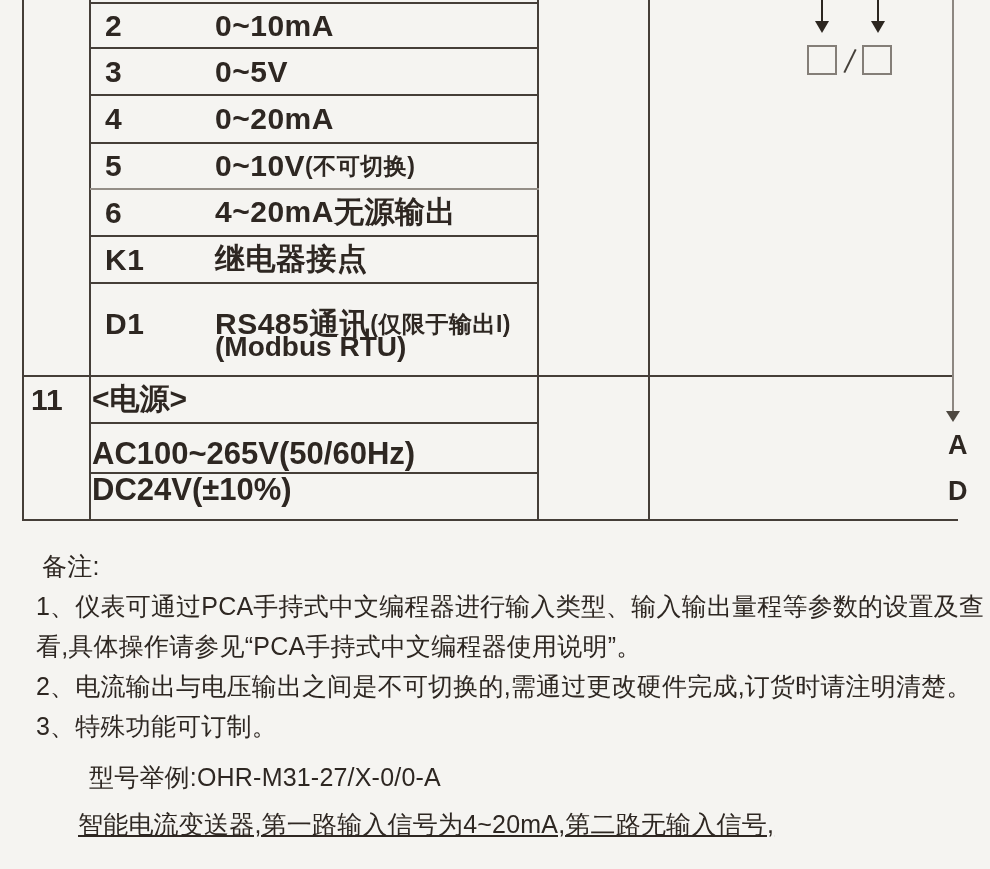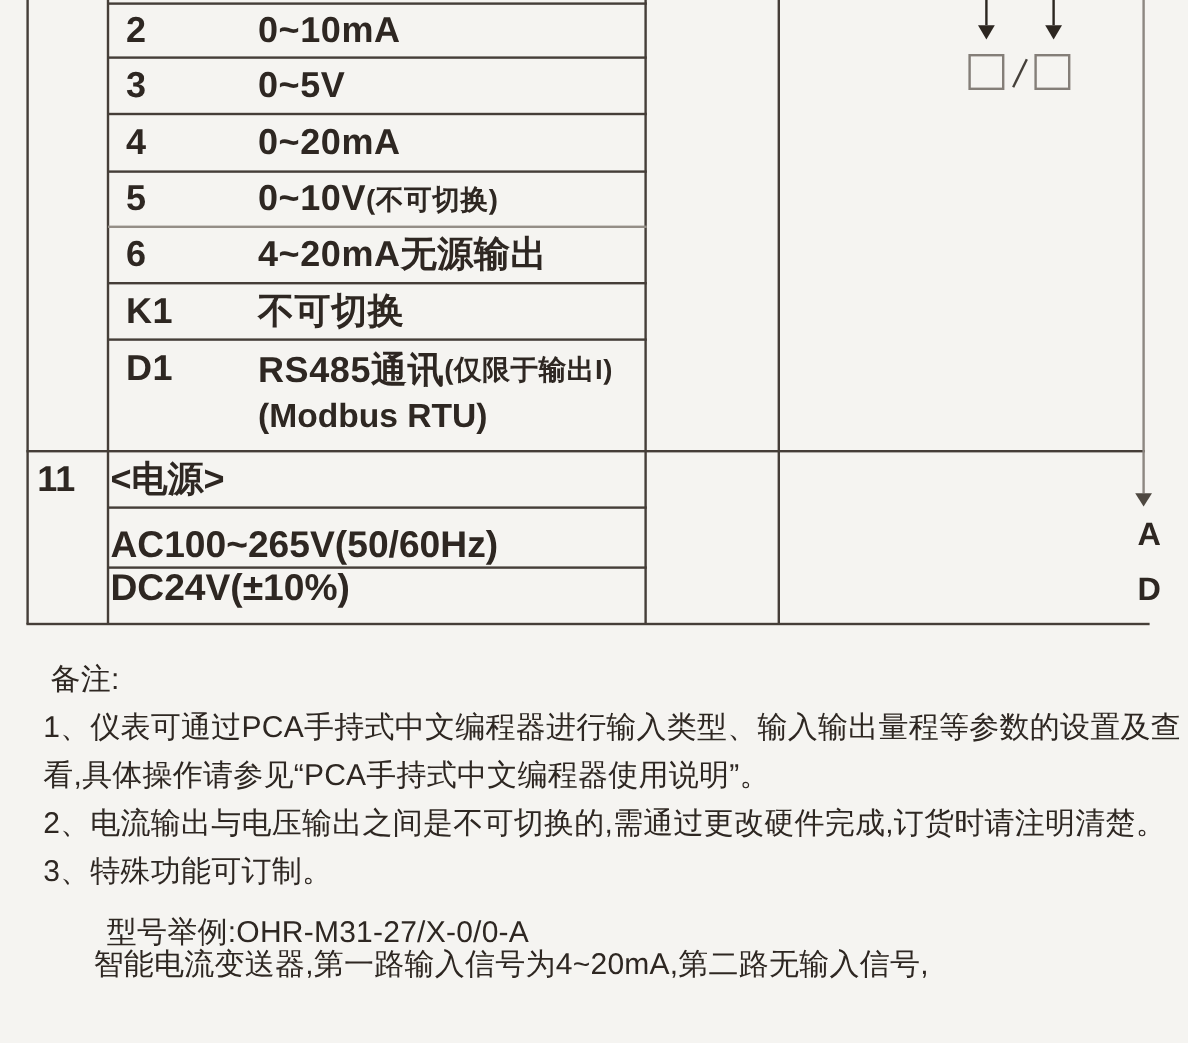--- a/index.html
+++ b/index.html
@@ -86,23 +86,23 @@
     <span class="code">5</span>
     <span>0~10V</span>
       <span class="small">(不可切换)</span>
   </div>
   <div class="trow" style="top:190px;height:45px;">
     <span class="code">6</span>
     <span>4~20mA无源输出</span>
   </div>
   <div class="trow" style="top:237px;height:45px;">
     <span class="code">K1</span>
-    <span>不可切换</span>
+    <span>继电器接点</span>
   </div>
-  <div class="trow" style="top:284px;height:48px;">
+  <div class="trow" style="top:300px;height:48px;">
     <span class="code">D1</span>
     <span>RS485通讯</span>
       <span class="small">(仅限于输出I)</span>
   </div>
   <div class="modbus">(Modbus RTU)</div>
 
   <div class="codecell" style="left:31px;top:377px;height:46px;">11</div>
   <div class="pcell" style="top:377px;height:45px;">&lt;电源&gt;</div>
   <div class="pcell" style="top:424px;height:60px;font-size:31px;">AC100~265V(50/60Hz)</div>
   <div class="pcell" style="top:474px;height:32px;font-size:31px;">DC24V(±10%)</div>
@@ -120,15 +120,15 @@
   <div class="bigarrowhead" style="left:946px;top:411px;"></div>
   <div class="adlabel" style="left:948px;top:430px;">A</div>
   <div class="adlabel" style="left:948px;top:476px;">D</div>
 
   <div class="note" style="left:42px;top:551px;">备注:</div>
   <div class="note" style="left:36px;top:591px;">1、仪表可通过PCA手持式中文编程器进行输入类型、输入输出量程等参数的设置及查</div>
   <div class="note" style="left:36px;top:631px;">看,具体操作请参见“PCA手持式中文编程器使用说明”。</div>
   <div class="note" style="left:36px;top:671px;">2、电流输出与电压输出之间是不可切换的,需通过更改硬件完成,订货时请注明清楚。</div>
   <div class="note" style="left:36px;top:711px;">3、特殊功能可订制。</div>
   <div class="note indent" style="top:762px;margin-left:11px;">型号举例:OHR-M31-27/X-0/0-A</div>
-  <div class="note indent" style="top:789px;">智能电流变送器,第一路输入信号为4~20mA,第二路无输入信号,</div>
+  <div class="note indent" style="top:809px;text-decoration:underline;">智能电流变送器,第一路输入信号为4~20mA,第二路无输入信号,</div>
 
 </div>
 
 </body></html>

